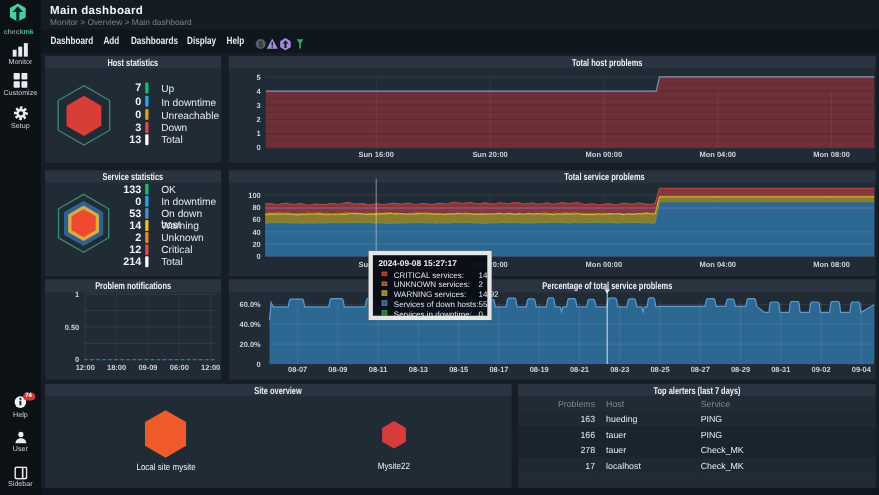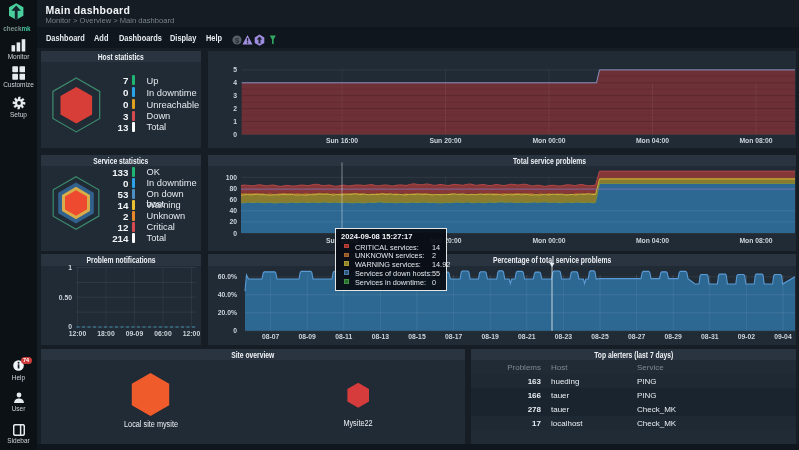--- a/index.html
+++ b/index.html
@@ -19,29 +19,29 @@
 .ptitle { position:absolute; left:0; top:0; width:100%; height:11.5px; background:#2a3440;
   color:#eef2f6; font-size:9px; font-weight:bold; text-align:center; line-height:12px; }
 .ptitle .ct { transform-origin:0 0 !important; }
 .ptitle span, .ptitle b { display:inline-block; transform:scaleX(0.75); transform-origin:center; font-weight:bold; white-space:nowrap;}
 svg text.ax { font-family:"Liberation Sans",sans-serif; font-size:6.8px; font-weight:bold; fill:#ccd4db; }
 .srow { position:absolute; left:0; height:11px; width:100%; }
 .snum { position:absolute; left:28px; width:60px; text-align:right; top:0; font-size:9.8px; font-weight:bold; color:#f2f5f8; }
 .sbar { position:absolute; left:91.5px; top:0px; width:3px; height:10px; border-radius:1px; }
 .slab { position:absolute; left:106px; top:0.5px; font-size:9.3px; color:#e4e9ee; }
 #tooltip { position:absolute; left:335px; top:227.5px; width:112px; height:63px; background:rgba(8,13,20,0.94);
-  border:1px solid #e5e5e5; z-index:9; padding:3px 5px; }
+  border:4px solid #e5e5e5; z-index:9; padding:3px 5px; }
 .tt-title { font-size:7.6px; font-weight:bold; color:#f0f3f6; margin-bottom:2px; }
 .tt-row { position:relative; height:8.8px; }
 .tt-sq { position:absolute; left:3px; top:1.4px; width:4.6px; height:4.6px; border:0.8px solid; }
 .tt-lab { position:absolute; left:14px; top:0; font-size:7.3px; color:#e2e7ec; }
 .tt-val { position:absolute; left:91px; top:0; font-size:7.3px; color:#e2e7ec; }
 #alerters { position:absolute; left:0; top:13px; width:100%; border-collapse:collapse; table-layout:fixed; }
 #alerters td { font-size:8px; color:#e8edf2; height:14.1px; padding:0; }
-#alerters td.c1 { width:70px; text-align:right; font-weight:bold; }
+#alerters td.c1 { width:70px; text-align:right; font-weight:normal; }
 #alerters td.c2 { padding-left:10px; width:96px; }
 #alerters td.c3 { }
 #alerters tr.hd td { color:#7e8a95; font-weight:normal; height:12.5px;}
 #alerters tr.odd { background:#1f2933; }
 #alerters tr.even { background:#1a242e; }
 .hexlabel { position:absolute; font-size:8.3px; color:#eef2f6; text-align:center; transform:scaleX(0.88); }
 </style></head>
 <body>
 <div id="sidebar">
   <div id="logo"><svg width="37" height="33" viewBox="0 0 37 33">
@@ -217,20 +217,23 @@
         <text x="31" y="15.9" text-anchor="end" class="ax">1</text>
         <text x="36.5" y="82" text-anchor="middle" class="ax">12:00</text>
         <text x="65.0" y="82" text-anchor="middle" class="ax">18:00</text>
         <text x="93.5" y="82" text-anchor="middle" class="ax">09-09</text>
         <text x="122.0" y="82" text-anchor="middle" class="ax">06:00</text>
         <text x="150.5" y="82" text-anchor="middle" class="ax">12:00</text>
       </svg>
   </div>
 
   <div class="panel" style="left:171px; top:2.5px; width:587.5px; height:97.5px;">
+    <div class="ptitle" style="text-align:left">
+        <span style="position:absolute;left:312px;top:0" class="ct">Total host problems</span>
+      </div>
     <svg width="587" height="97" style="position:absolute;left:0;top:0">
         <line x1="33.7" y1="83.4" x2="587.0" y2="83.4" stroke="rgba(255,255,255,0.10)" stroke-width="0.7"></line>
         <line x1="33.7" y1="70.5" x2="587.0" y2="70.5" stroke="rgba(255,255,255,0.10)" stroke-width="0.7"></line>
         <line x1="33.7" y1="57.6" x2="587.0" y2="57.6" stroke="rgba(255,255,255,0.10)" stroke-width="0.7"></line>
         <line x1="33.7" y1="44.7" x2="587.0" y2="44.7" stroke="rgba(255,255,255,0.10)" stroke-width="0.7"></line>
         <line x1="33.7" y1="31.8" x2="587.0" y2="31.8" stroke="rgba(255,255,255,0.10)" stroke-width="0.7"></line>
         <line x1="33.7" y1="18.9" x2="587.0" y2="18.9" stroke="rgba(255,255,255,0.10)" stroke-width="0.7"></line>
         <line x1="134.0" y1="18.9" x2="134.0" y2="83.4" stroke="rgba(255,255,255,0.07)" stroke-width="0.8"></line>
         <line x1="237.5" y1="18.9" x2="237.5" y2="83.4" stroke="rgba(255,255,255,0.07)" stroke-width="0.8"></line>
         <line x1="341.0" y1="18.9" x2="341.0" y2="83.4" stroke="rgba(255,255,255,0.07)" stroke-width="0.8"></line>

